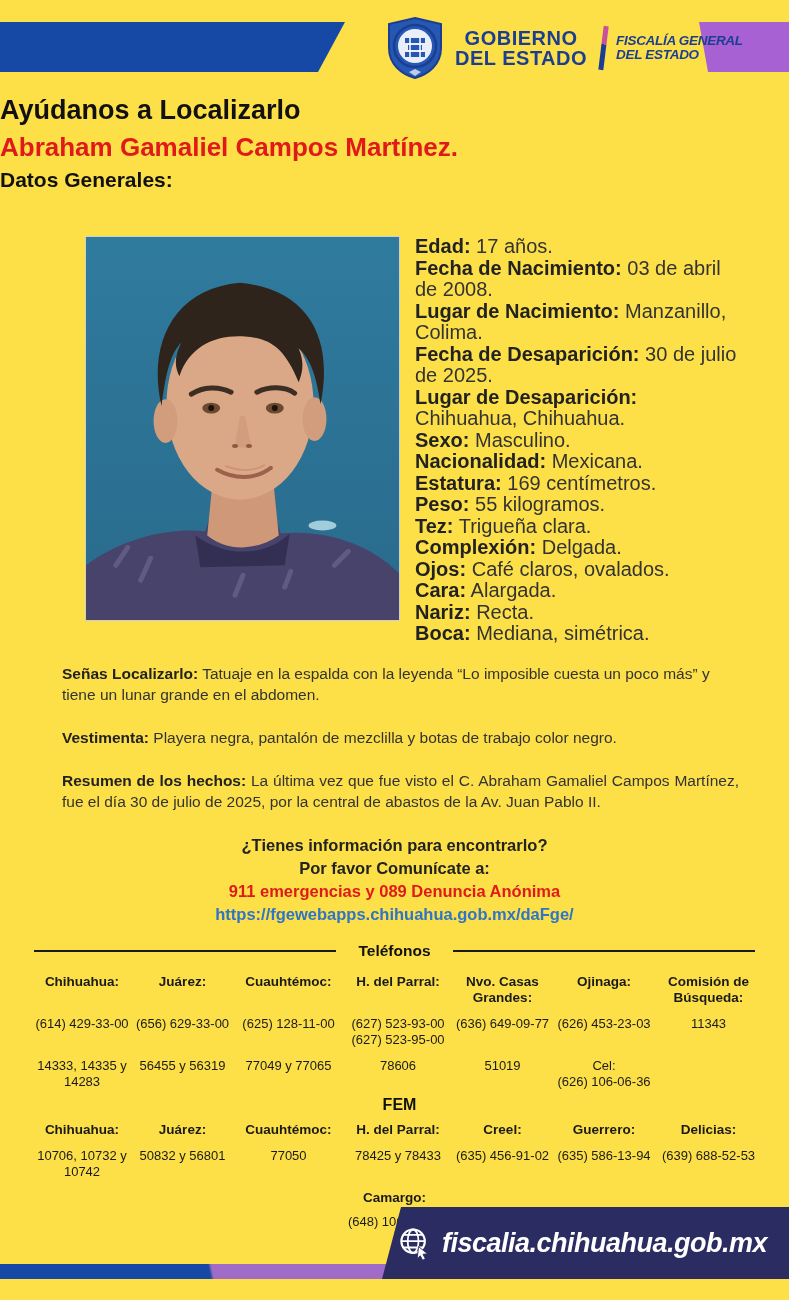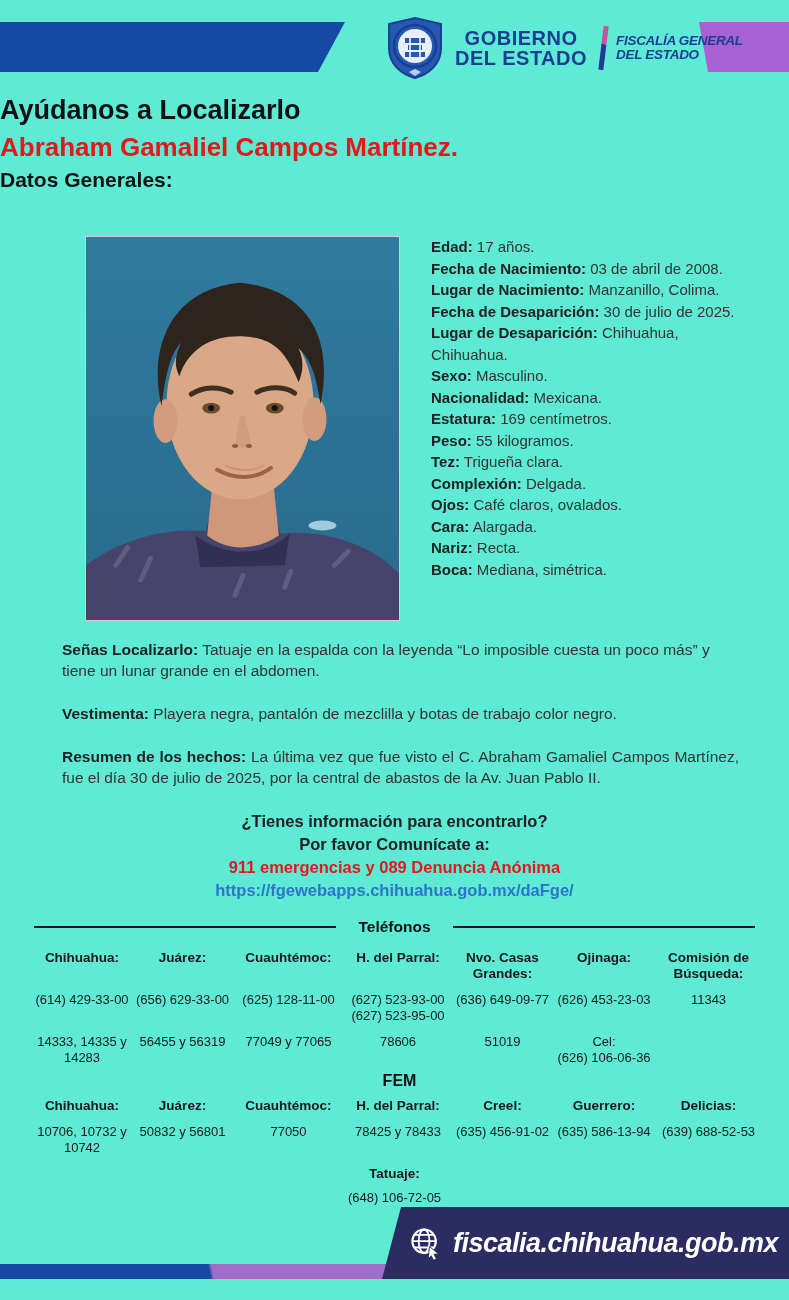--- a/index.html
+++ b/index.html
@@ -2,21 +2,21 @@
 <html><head>
 <meta charset="utf-8">
 <style>
   * { margin: 0; padding: 0; box-sizing: border-box; }
   html, body { background: #ffffff; }
   body { font-family: "Liberation Sans", sans-serif; }
   #page {
     position: relative;
     width: 789px; height: 1300px;
     margin: 0 auto;
-    background: #5eead4;
+    background: #fde047;
     overflow: hidden;
   }
 
   
   .hdr { position: relative; height: 95px; }
   .band-left {
     position: absolute; left: 0; top: 22px;
     width: 345px; height: 50px;
     background: #1549a5;
     clip-path: polygon(0 0, 100% 0, calc(100% - 27px) 100%, 0 100%);
@@ -53,21 +53,21 @@
   .t3 { font-size: 21px; font-weight: bold; color: #111111; margin-top: 5px; }
 
   
   .main { display: flex; margin: 44px 44px 0 85px; }
   .photo-frame {
     width: 315px; height: 385px; flex: 0 0 auto;
     border: 1px solid #cfcfcf;
     background: #2d7193;
   }
   .photo-frame svg { display: block; width: 100%; height: 100%; }
-  .details { flex: 1; padding-left: 31px; font-size: 15px; line-height: 21.5px; color: #333333; }
+  .details { flex: 1; padding-left: 15px; font-size: 20px; line-height: 21.5px; color: #333333; }
   .details .lbl { font-weight: bold; color: #222222; }
   .details .detail { white-space: normal; }
 
   
   .paras { margin: 18px 50px 0 62px; font-size: 15.5px; line-height: 21px; color: #333333; }
   .para { margin-bottom: 22px; }
   .para .lbl { font-weight: bold; color: #222222; }
   .para.justify { text-align: justify; }
 
   
@@ -98,21 +98,21 @@
   
   .footer { position: absolute; left: 0; top: 1207px; width: 789px; height: 83px; }
   .f-band {
     position: absolute; left: 0; top: 57px; width: 395px; height: 15px;
     background: linear-gradient(78deg, #1549a5 0 53%, #a06cc8 53.8% 100%);
   }
   .f-navy {
     position: absolute; left: 382px; top: 0; width: 407px; height: 72px;
     background: #2b2c62;
     clip-path: polygon(19px 0, 100% 0, 100% 100%, 0 100%);
-    display: flex; align-items: center; justify-content: center;
+    display: flex; align-items: center; 
   }
   .f-navy .globe { width: 36px; height: 36px; margin-right: 10px; margin-left: 14px; }
   .f-url { color: #ffffff; font-size: 27px; font-weight: bold; font-style: italic; letter-spacing: -0.5px; }
 </style>
 </head>
 <body>
 
 <div id="page">
 
   <div class="hdr">
@@ -271,21 +271,21 @@
     <div class="cell">10706, 10732 y 10742</div>
     <div class="cell">50832 y 56801</div>
     <div class="cell">77050</div>
     <div class="cell">78425 y 78433</div>
     <div class="cell">(635) 456-91-02</div>
     <div class="cell">(635) 586-13-94</div>
     <div class="cell">(639) 688-52-53</div>
   </div>
 
   <div class="camargo">
-    <div class="clabel">Tatuaje:</div>
+    <div class="clabel">Camargo:</div>
     <div class="cvalue">(648) 106-72-05</div>
   </div>
 
   <div class="footer">
     <div class="f-band"></div>
     <div class="f-navy">
       <svg class="globe" viewBox="0 0 40 40">
         <circle cx="19" cy="18" r="13" fill="none" stroke="#ffffff" stroke-width="2.4"></circle>
         <ellipse cx="19" cy="18" rx="6" ry="13" fill="none" stroke="#ffffff" stroke-width="2"></ellipse>
         <path d="M6 18 h26 M8.5 11 h21 M8.5 25 h21" stroke="#ffffff" stroke-width="2"></path>

